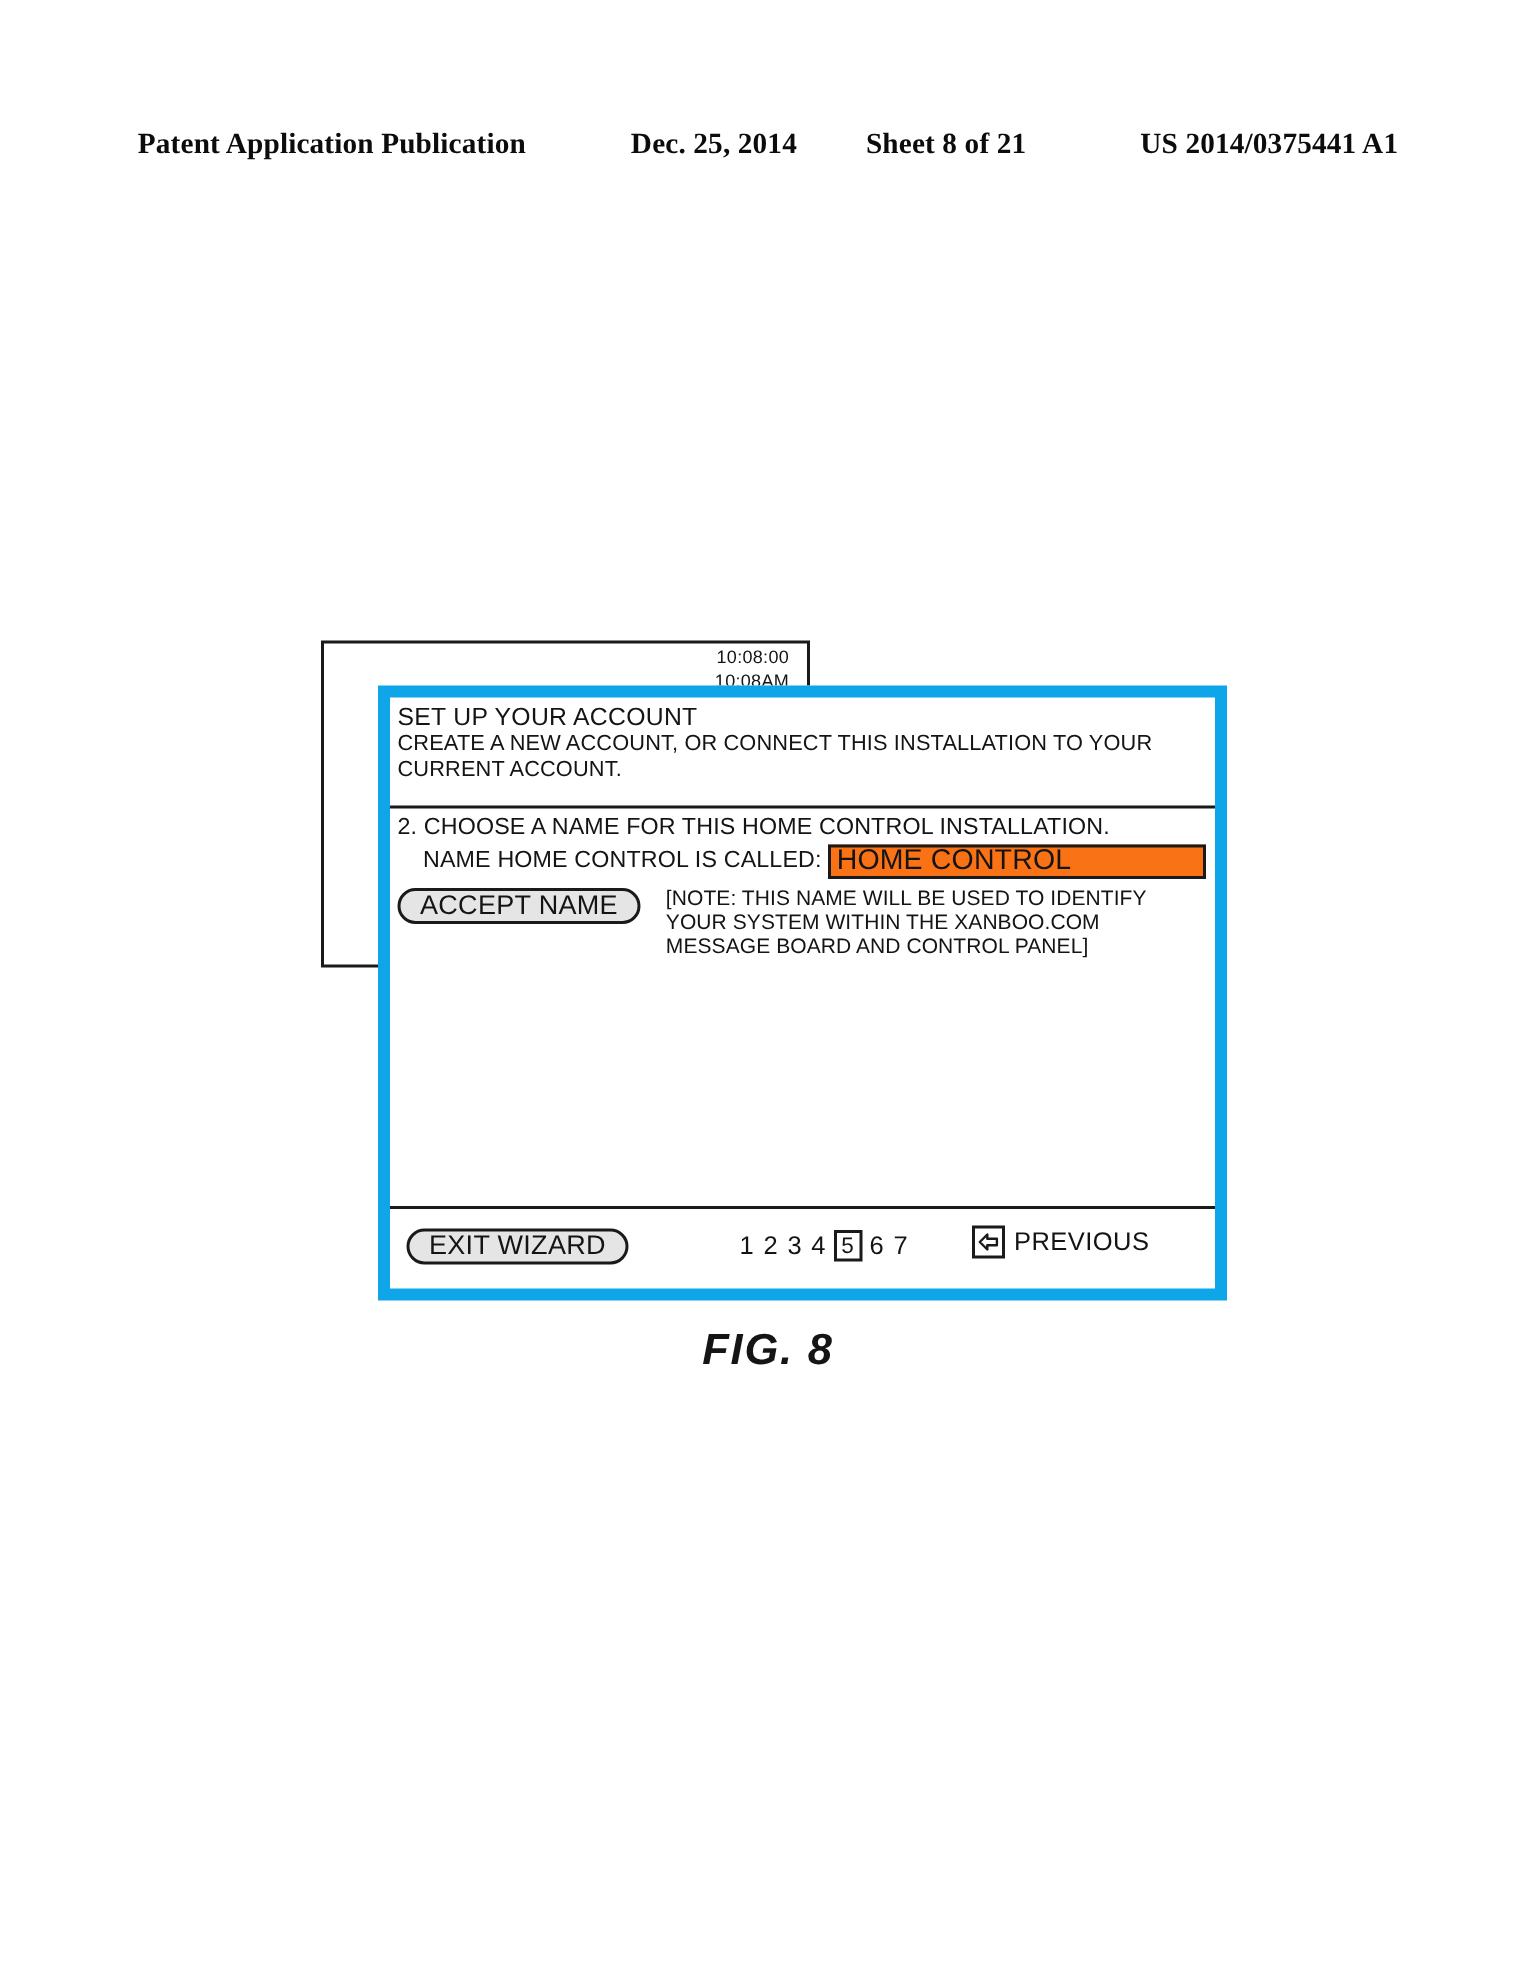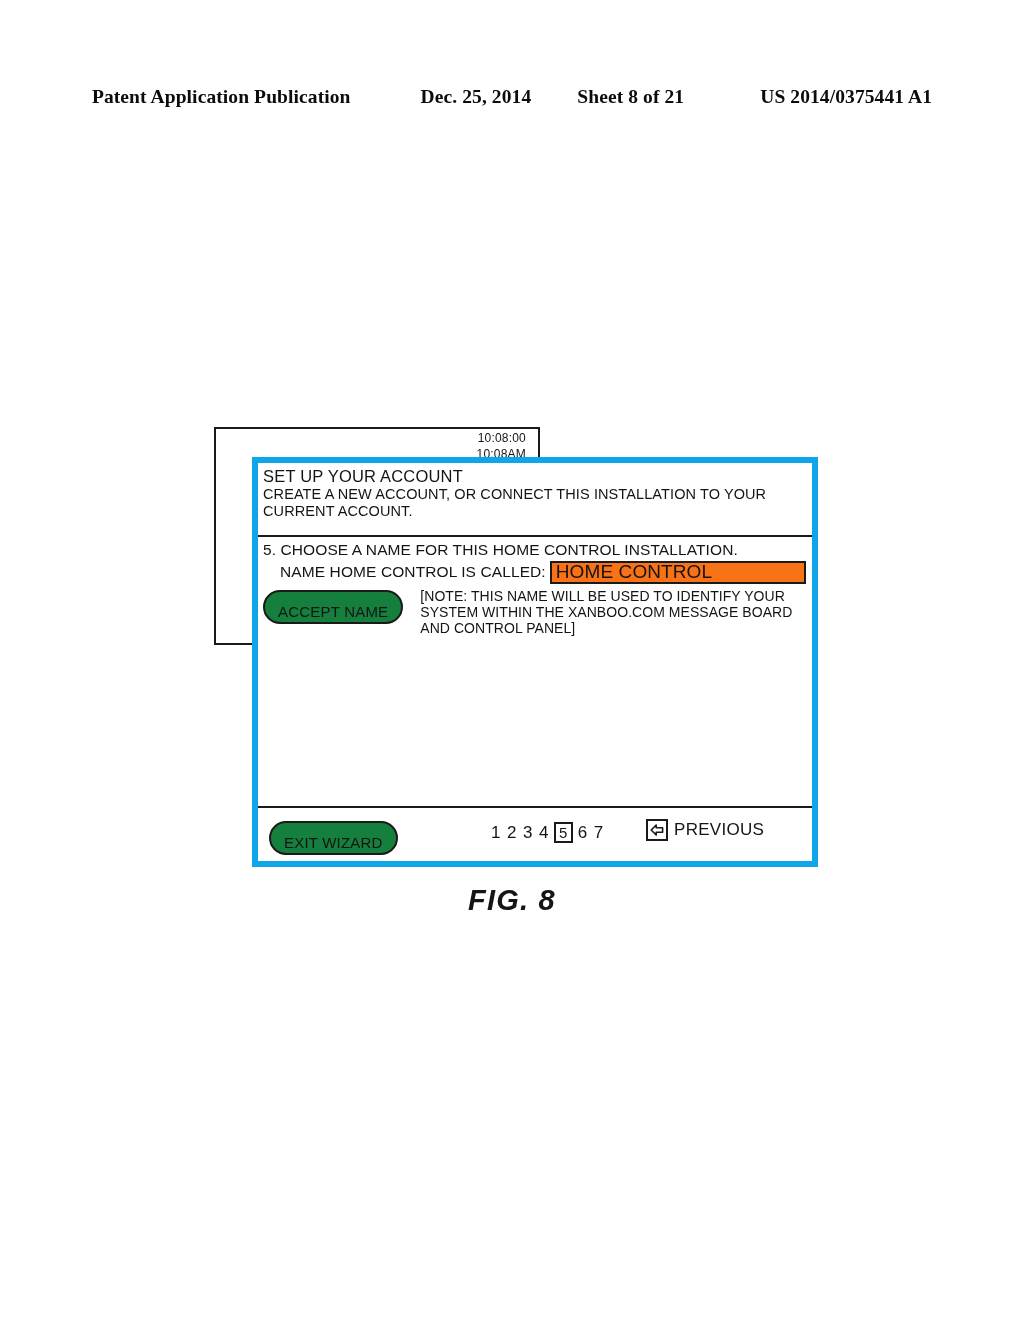--- a/index.html
+++ b/index.html
@@ -89,21 +89,21 @@
   }
 
   
   .wizard-dialog {
     position: absolute;
     left: 252px;
     top: 457px;
     width: 566px;
     height: 410px;
     background: #ffffff;
-    border: 6px solid #0ea5e9;
+    border: 8px solid #0ea5e9;
     box-sizing: border-box;
     z-index: 2;
     display: flex;
     flex-direction: column;
   }
 
   .wz-section-top {
     height: 74px;
     box-sizing: border-box;
     border-bottom: 2px solid #1a1a1a;
@@ -169,26 +169,26 @@
 
   .accept-row {
     display: flex;
     align-items: flex-start;
     margin-top: 6px;
   }
   .pill-button {
     display: inline-block;
     border: 2px solid #1a1a1a;
     border-radius: 40px;
-    background: #15803d;
+    background: #e5e5e5;
     font-family: "Liberation Sans", sans-serif;
-    font-size: 15px;
+    font-size: 18px;
     letter-spacing: 0.2px;
     color: #141414;
-    padding: 11px 13px 2px 13px;
+    padding: 1px 13px 2px 13px;
     white-space: nowrap;
     line-height: 17px;
     cursor: pointer;
   }
   .note-block {
     margin-left: 17px;
     font-size: 14px;
     line-height: 16px;
     letter-spacing: 0.05px;
     color: #141414;
@@ -289,21 +289,21 @@
   </div>
 
   <div class="wizard-dialog">
 
     <div class="wz-section-top">
       <div class="wz-heading">SET UP YOUR ACCOUNT</div>
       <div class="wz-subtext">CREATE A NEW ACCOUNT, OR CONNECT THIS INSTALLATION TO YOUR CURRENT ACCOUNT.</div>
     </div>
 
     <div class="wz-section-body">
-      <div class="step-line-1">5. CHOOSE A NAME FOR THIS HOME CONTROL INSTALLATION.</div>
+      <div class="step-line-1">2. CHOOSE A NAME FOR THIS HOME CONTROL INSTALLATION.</div>
       <div class="step-line-2">
         <span>NAME HOME CONTROL IS CALLED:</span>
         <input class="name-input" type="text" value="HOME CONTROL" style="">
       </div>
       <div class="accept-row">
         <button class="pill-button">ACCEPT NAME</button>
         <div class="note-block">[NOTE: THIS NAME WILL BE USED TO IDENTIFY YOUR SYSTEM WITHIN THE XANBOO.COM MESSAGE BOARD AND CONTROL PANEL]</div>
       </div>
     </div>
 

